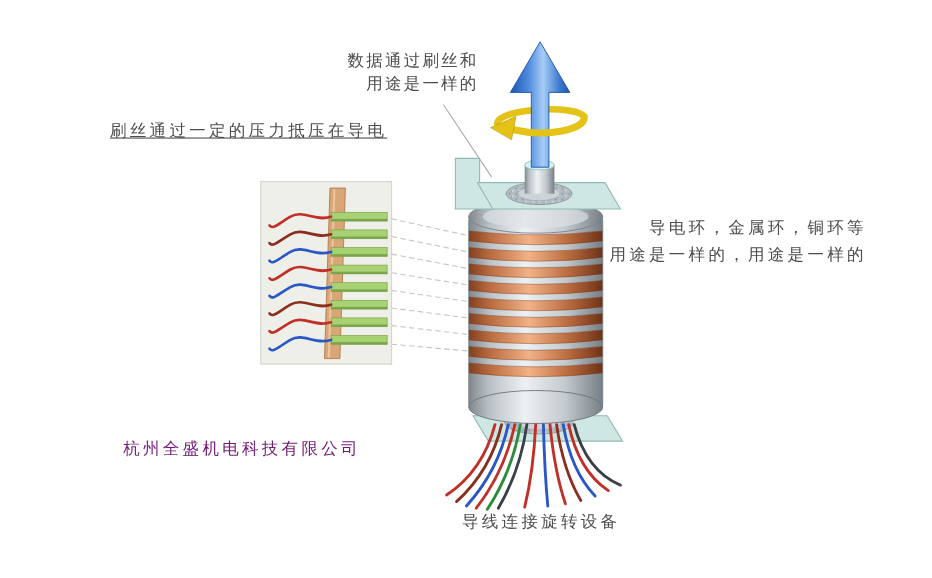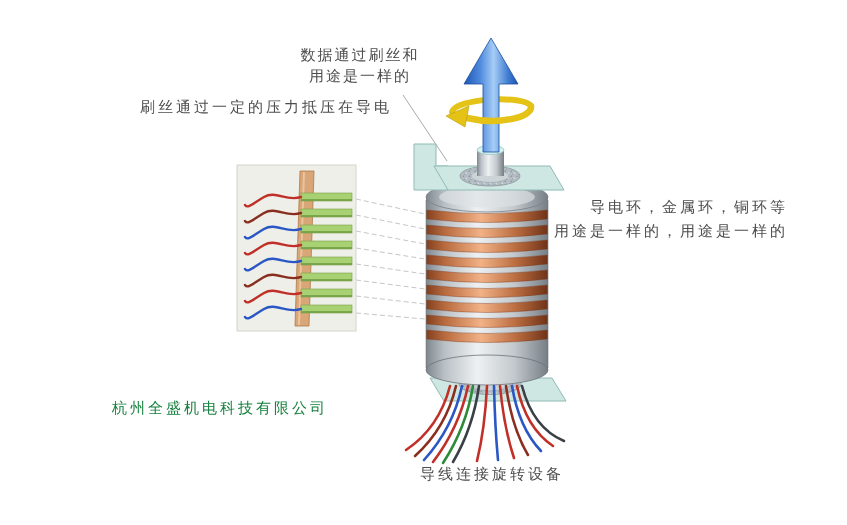--- a/index.html
+++ b/index.html
@@ -8,25 +8,25 @@
     background:#ffffff;
     font-family:"DejaVu Sans","Liberation Sans",sans-serif;
   }
   .canvas{position:absolute;inset:0;width:847px;height:525px;}
   .art{position:absolute;left:0;top:0;}
   .ann{
     position:absolute;color:#4d4d4d;font-size:15px;letter-spacing:3px;
     line-height:23px;white-space:nowrap;
   }
   .ann .l{white-space:nowrap;}
-  #ann-top{left:285px;top:45px;width:150px;text-align:center;letter-spacing:2px;line-height:21px;}
-  #ann-left{left:100px;top:96px;width:292px;text-align:right;}
+  #ann-top{left:285px;top:45px;width:150px;text-align:right;letter-spacing:2px;line-height:21px;}
+  #ann-left{left:100px;top:108px;width:292px;text-align:left;text-decoration:underline;}
   #ann-right{left:554px;top:195px;text-align:right;line-height:24px;}
   #ann-bottom{left:420px;top:463px;}
-  #company{left:112px;top:397px;color:#15803d;}
+  #company{left:112px;top:397px;color:#701a75;}
 </style>
 </head>
 <body>
 
 <div class="canvas">
 
   <svg class="art" width="847" height="525" viewBox="0 0 847 525">
     <defs>
       <linearGradient id="metal" x1="0" y1="0" x2="1" y2="0">
         <stop offset="0" stop-color="#7f878d"></stop>

